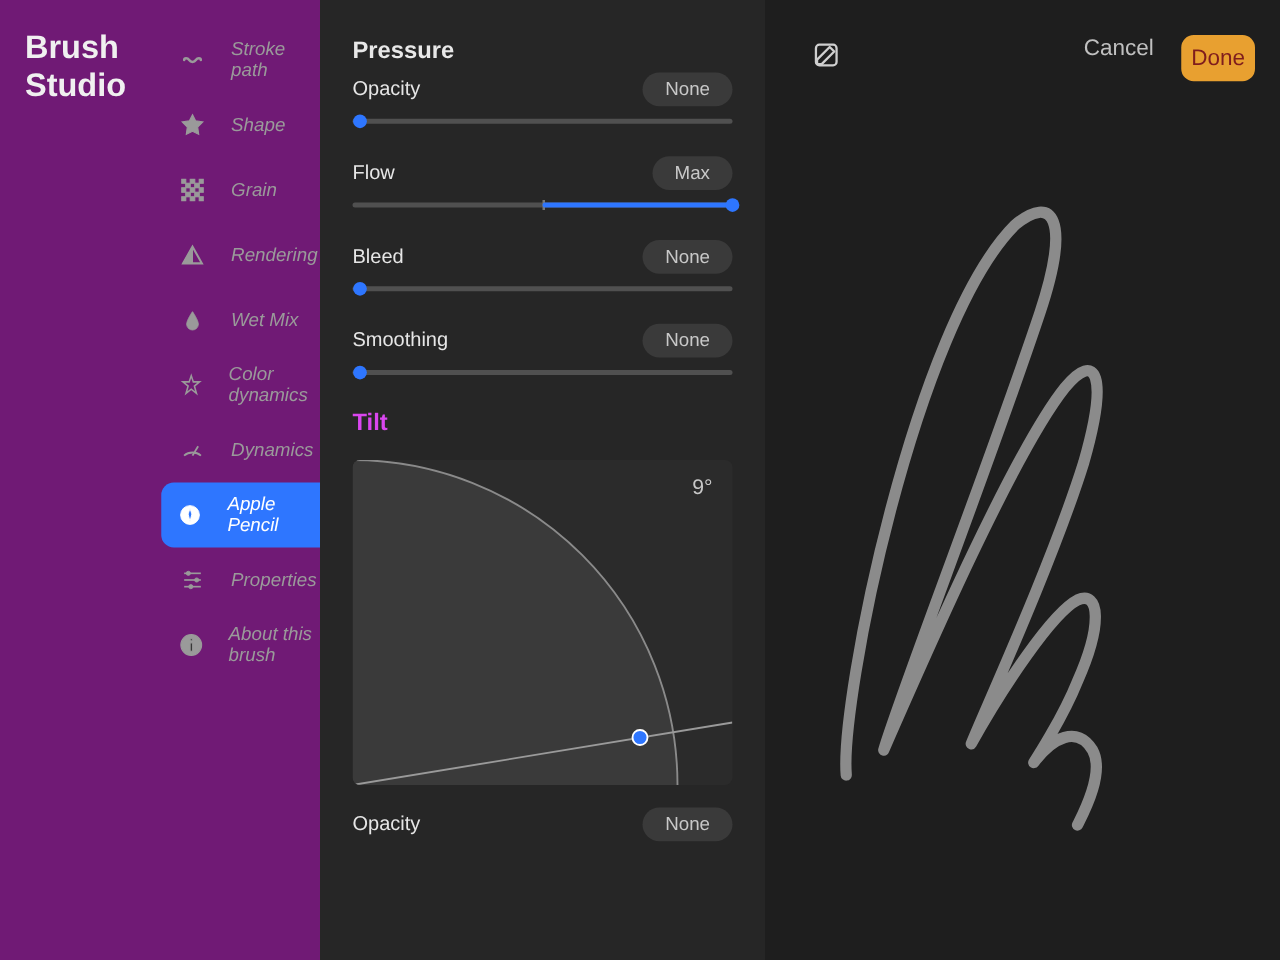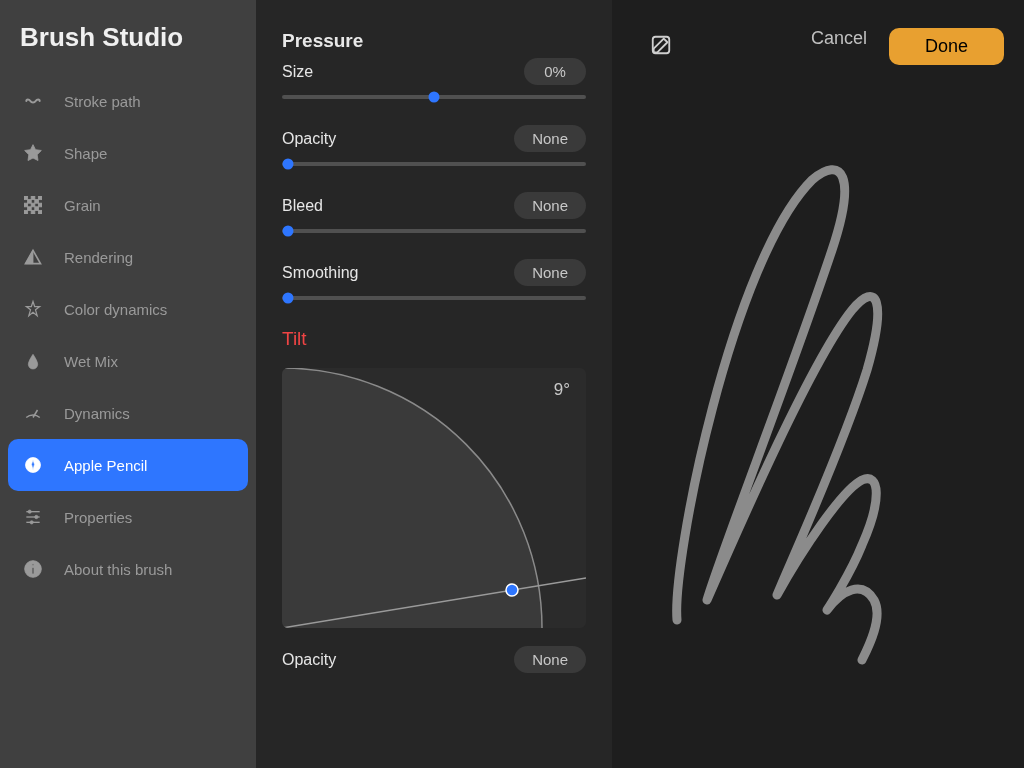--- a/index.html
+++ b/index.html
@@ -1,53 +1,53 @@
 <!DOCTYPE html>
 <html><head>
 <meta charset="utf-8">
 <style>
   * { box-sizing: border-box; margin: 0; padding: 0; }
   html, body { width: 1024px; height: 768px; overflow: hidden; font-family: -apple-system, "Helvetica Neue", Arial, sans-serif; background: #111; color: #ddd; }
   .app { display: flex; width: 100%; height: 100%; }
 
   
-  .sidebar { width: 256px; background: #404040; padding: 22px 0 0 0; display: flex; flex-direction: column; }
+  .sidebar { width: 256px; background: #701a75; padding: 22px 0 0 0; display: flex; }
   .sidebar-title { color: #f0f0f0; font-size: 26px; font-weight: 700; padding: 0 20px 22px 20px; }
   .sidebar-list { display: flex; flex-direction: column; gap: 0; padding: 0 8px; }
-  .sidebar-item { display: flex; align-items: center; gap: 20px; height: 52px; padding: 0 14px; border-radius: 10px; color: #9a9a9a; cursor: pointer; font-size: 15px; }
+  .sidebar-item { display: flex; align-items: center; gap: 20px; height: 52px; padding: 0 14px; border-radius: 10px; color: #9a9a9a; cursor: pointer; font-size: 15px; font-style: italic; }
   .sidebar-item.selected { background: #2e76ff; color: #fff; }
   .sidebar-item .icon { width: 22px; height: 22px; display: flex; align-items: center; justify-content: center; }
   .sidebar-item .icon svg { fill: currentColor; stroke: currentColor; }
 
   
   .settings { width: 356px; background: #262626; padding: 30px 26px 0 26px; overflow: hidden; position: relative; }
   .section-title { color: #e8e8e8; font-size: 19px; font-weight: 700; margin-bottom: 6px; }
   .slider-row { margin-bottom: 26px; }
   .slider-head { display: flex; justify-content: space-between; align-items: center; margin-bottom: 10px; }
   .slider-label { color: #e6e6e6; font-size: 16px; }
   .slider-pill { background: #3a3a3a; color: #c8c8c8; font-size: 15px; font-weight: 500; border-radius: 16px; padding: 5px 18px; min-width: 62px; text-align: center; }
   .track { position: relative; height: 4px; background: #505050; border-radius: 2px; width: 100%; }
   .track .fill { position: absolute; top: 0; left: 0; height: 100%; background: #2e76ff; border-radius: 2px; }
   .track .knob { position: absolute; top: 50%; width: 11px; height: 11px; background: #2e76ff; border-radius: 50%; transform: translate(-50%, -50%); }
   .track .tick { position: absolute; top: -2px; width: 2px; height: 8px; background: #777; }
 
-  .tilt-title { color: #ef4444; font-size: 19px; font-weight: 400; margin: 28px 0 18px 0; }
+  .tilt-title { color: #d946ef; font-size: 19px; font-weight: 700; margin: 28px 0 18px 0; }
   .tilt-graph { position: relative; width: 100%; height: 260px; background: #2b2b2b; border-radius: 6px; overflow: hidden; }
   .tilt-value { position: absolute; top: 12px; right: 16px; color: #c8c8c8; font-size: 17px; }
 
   .opacity-row2 { display: flex; justify-content: space-between; align-items: center; margin-top: 18px; }
   .opacity-row2 .slider-label { color: #e6e6e6; }
 
   
   .preview { flex: 1; background: #1e1e1e; position: relative; }
   .preview-toolbar { display:flex; align-items:center; justify-content:space-between; padding: 28px 20px 0 36px; }
   .edit-btn { width: 26px; height: 26px; color: #cfcfcf; cursor:pointer; display:flex; align-items:center; justify-content:center; }
   .toolbar-right { display:flex; align-items:flex-start; gap: 22px; }
   .cancel-btn { color: #c0c0c0; font-size: 18px; cursor:pointer; }
-  .done-btn { background: #e8a030; color: #000000; font-size: 18px; font-weight: 500; padding: 8px 36px; border-radius: 10px; cursor:pointer; }
+  .done-btn { background: #e8a030; color: #7f1d1d; font-size: 18px; font-weight: 500; padding: 8px 8px; border-radius: 10px; cursor:pointer; }
   .stroke-canvas { position:absolute; inset:0; }
 </style>
 </head>
 <body>
 
 <div class="app">
 
   <nav class="sidebar">
     <div class="sidebar-title">Brush Studio</div>
     <div class="sidebar-list">
@@ -97,34 +97,34 @@
           <svg viewBox="0 0 24 24" width="20" height="20">
               <path d="M3 20 L12 4 L21 20 Z" fill="none" stroke-width="2"></path>
               <path d="M3 20 L12 4 L12 20 Z"></path>
             </svg>
         </span>
         <span>Rendering</span>
       </div>
 
       <div class="sidebar-item">
         <span class="icon">
-          <svg viewBox="0 0 24 24" width="20" height="20">
-              <path d="M12 3 L14 9 L20 9 L15 13 L17 20 L12 16 L7 20 L9 13 L4 9 L10 9 Z" fill="none" stroke-width="1.5"></path>
-            </svg>
-        </span>
-        <span>Color dynamics</span>
-      </div>
-
-      <div class="sidebar-item">
-        <span class="icon">
           <svg viewBox="0 0 24 24" width="16" height="20">
               <path d="M12 2 C12 2 5 12 5 17 A7 7 0 0 0 19 17 C19 12 12 2 12 2 Z"></path>
             </svg>
         </span>
         <span>Wet Mix</span>
+      </div>
+
+      <div class="sidebar-item">
+        <span class="icon">
+          <svg viewBox="0 0 24 24" width="20" height="20">
+              <path d="M12 3 L14 9 L20 9 L15 13 L17 20 L12 16 L7 20 L9 13 L4 9 L10 9 Z" fill="none" stroke-width="1.5"></path>
+            </svg>
+        </span>
+        <span>Color dynamics</span>
       </div>
 
       <div class="sidebar-item">
         <span class="icon">
           <svg viewBox="0 0 24 24" width="20" height="18">
               <path d="M3 18 A14 14 0 0 1 21 18" fill="none" stroke-width="2"></path>
               <path d="M12 18 L18 8" stroke-width="2"></path>
             </svg>
         </span>
         <span>Dynamics</span>
@@ -164,40 +164,42 @@
         </span>
         <span>About this brush</span>
       </div>
 
     </div>
   </nav>
 
   <section class="settings">
     <div class="section-title">Pressure</div>
 
-    <div class="slider-row">
-      <div class="slider-head">
-        <span class="slider-label">Size</span>
-        <span class="slider-pill">0%</span>
-      </div>
-      <div class="track">
-        <div class="knob" style="left:50%"></div>
-      </div>
-    </div>
 
     <div class="slider-row">
       <div class="slider-head">
         <span class="slider-label">Opacity</span>
         <span class="slider-pill">None</span>
       </div>
       <div class="track">
         <div class="knob" style="left:2%"></div>
       </div>
     </div>
 
+    <div class="slider-row">
+      <div class="slider-head">
+        <span class="slider-label">Flow</span>
+        <span class="slider-pill">Max</span>
+      </div>
+      <div class="track">
+        <div class="tick" style="left:50%"></div>
+        <div class="fill" style="left:50%; width:50%"></div>
+        <div class="knob" style="left:100%"></div>
+      </div>
+    </div>
 
     <div class="slider-row">
       <div class="slider-head">
         <span class="slider-label">Bleed</span>
         <span class="slider-pill">None</span>
       </div>
       <div class="track">
         <div class="knob" style="left:2%"></div>
       </div>
     </div>

